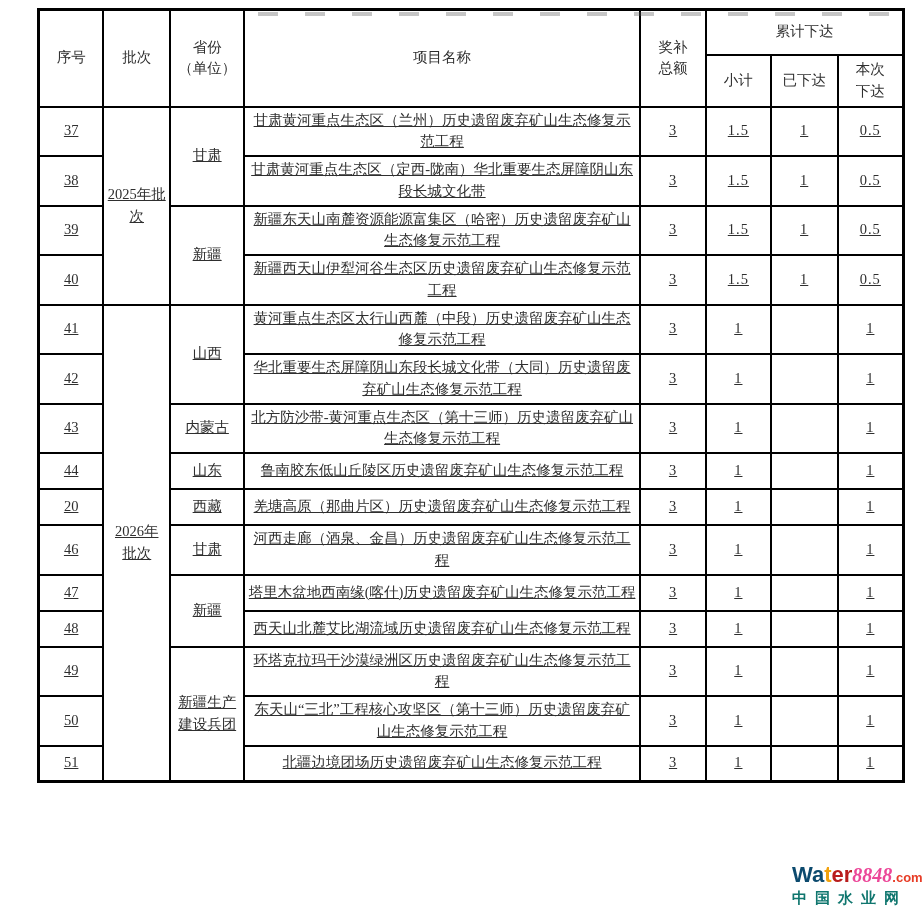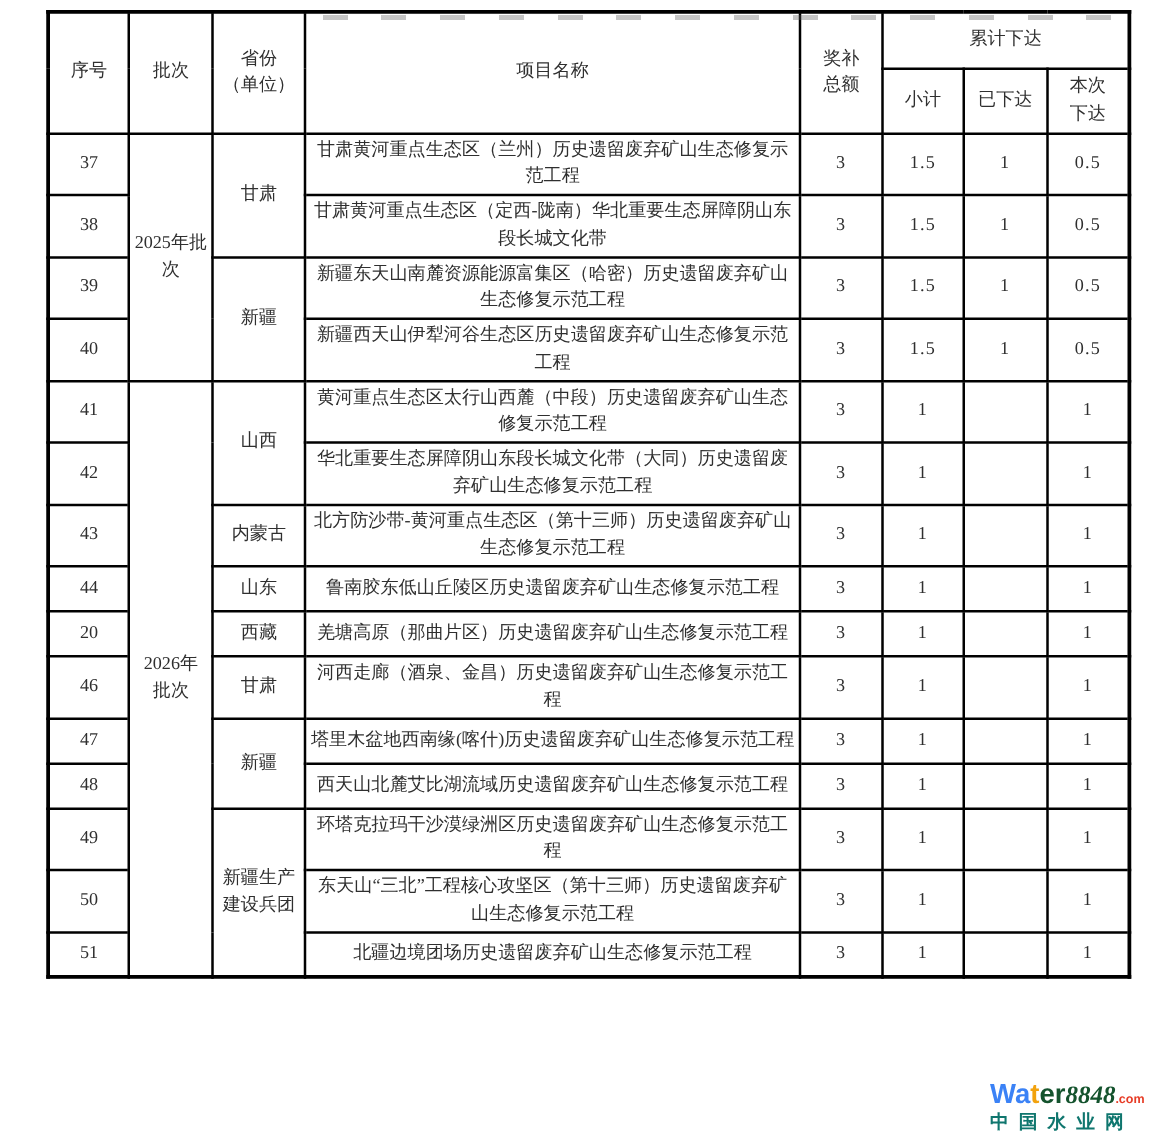--- a/index.html
+++ b/index.html
@@ -24,21 +24,21 @@
     font-weight: normal;
     font-size: 14.5px;
     text-align: center;
     vertical-align: middle;
     padding: 2px 3px;
     line-height: 1.5;
     overflow: hidden;
   }
   thead tr.h1 { height: 45px; }
   thead tr.h2 { height: 52px; }
-  tbody tr { height: 36px; }
+  tbody tr { height: 36px; text-decoration: underline; }
   td.project {
     text-align: left;
     padding: 2px 5px;
     line-height: 1.55;
     margin-left: 40px;
   }
   .multiline { white-space: pre-line; }
   td.num { letter-spacing: 1px; }
 
   
@@ -64,21 +64,21 @@
     font-weight: 700;
     font-size: 22px;
     white-space: nowrap;
   }
   .wm-brand .seg-num {
     font-family: "Liberation Serif", serif;
     font-style: italic;
     font-size: 20px;
   }
   .wm-brand .seg-tld {
-    font-size: 10px;
+    font-size: 13px;
     font-style: normal;
     font-family: "Liberation Sans", sans-serif;
     vertical-align: baseline;
   }
   .wm-site {
     margin-top: 4px;
     font-family: "Liberation Sans", sans-serif;
     font-weight: 700;
     font-size: 15px;
     letter-spacing: 8px;
@@ -256,18 +256,18 @@
           <td class="num">1</td>
         </tr>
       </tbody>
     </table>
   </div>
 
   <div class="ghost-row"></div>
 
   <div class="watermark">
     <div class="wm-brand">
-      <span style="color: #3b82f6;">Wa</span><span style="color: rgb(242, 162, 13);">t</span><span style="color: #14532d;">er</span><span class="seg-num" style="color: #14532d;">8848</span><span class="seg-tld" style="color: rgb(231, 60, 38);">.com</span>
+      <span style="color: #0c4a6e;">Wa</span><span style="color: rgb(242, 162, 13);">t</span><span style="color: #b91c1c;">er</span><span class="seg-num" style="color: #ec4899;">8848</span><span class="seg-tld" style="color: rgb(231, 60, 38);">.com</span>
     </div>
     <div class="wm-site" style="color: #0f766e;">中国水业网</div>
   </div>
 
 </div>
 
 </body></html>

